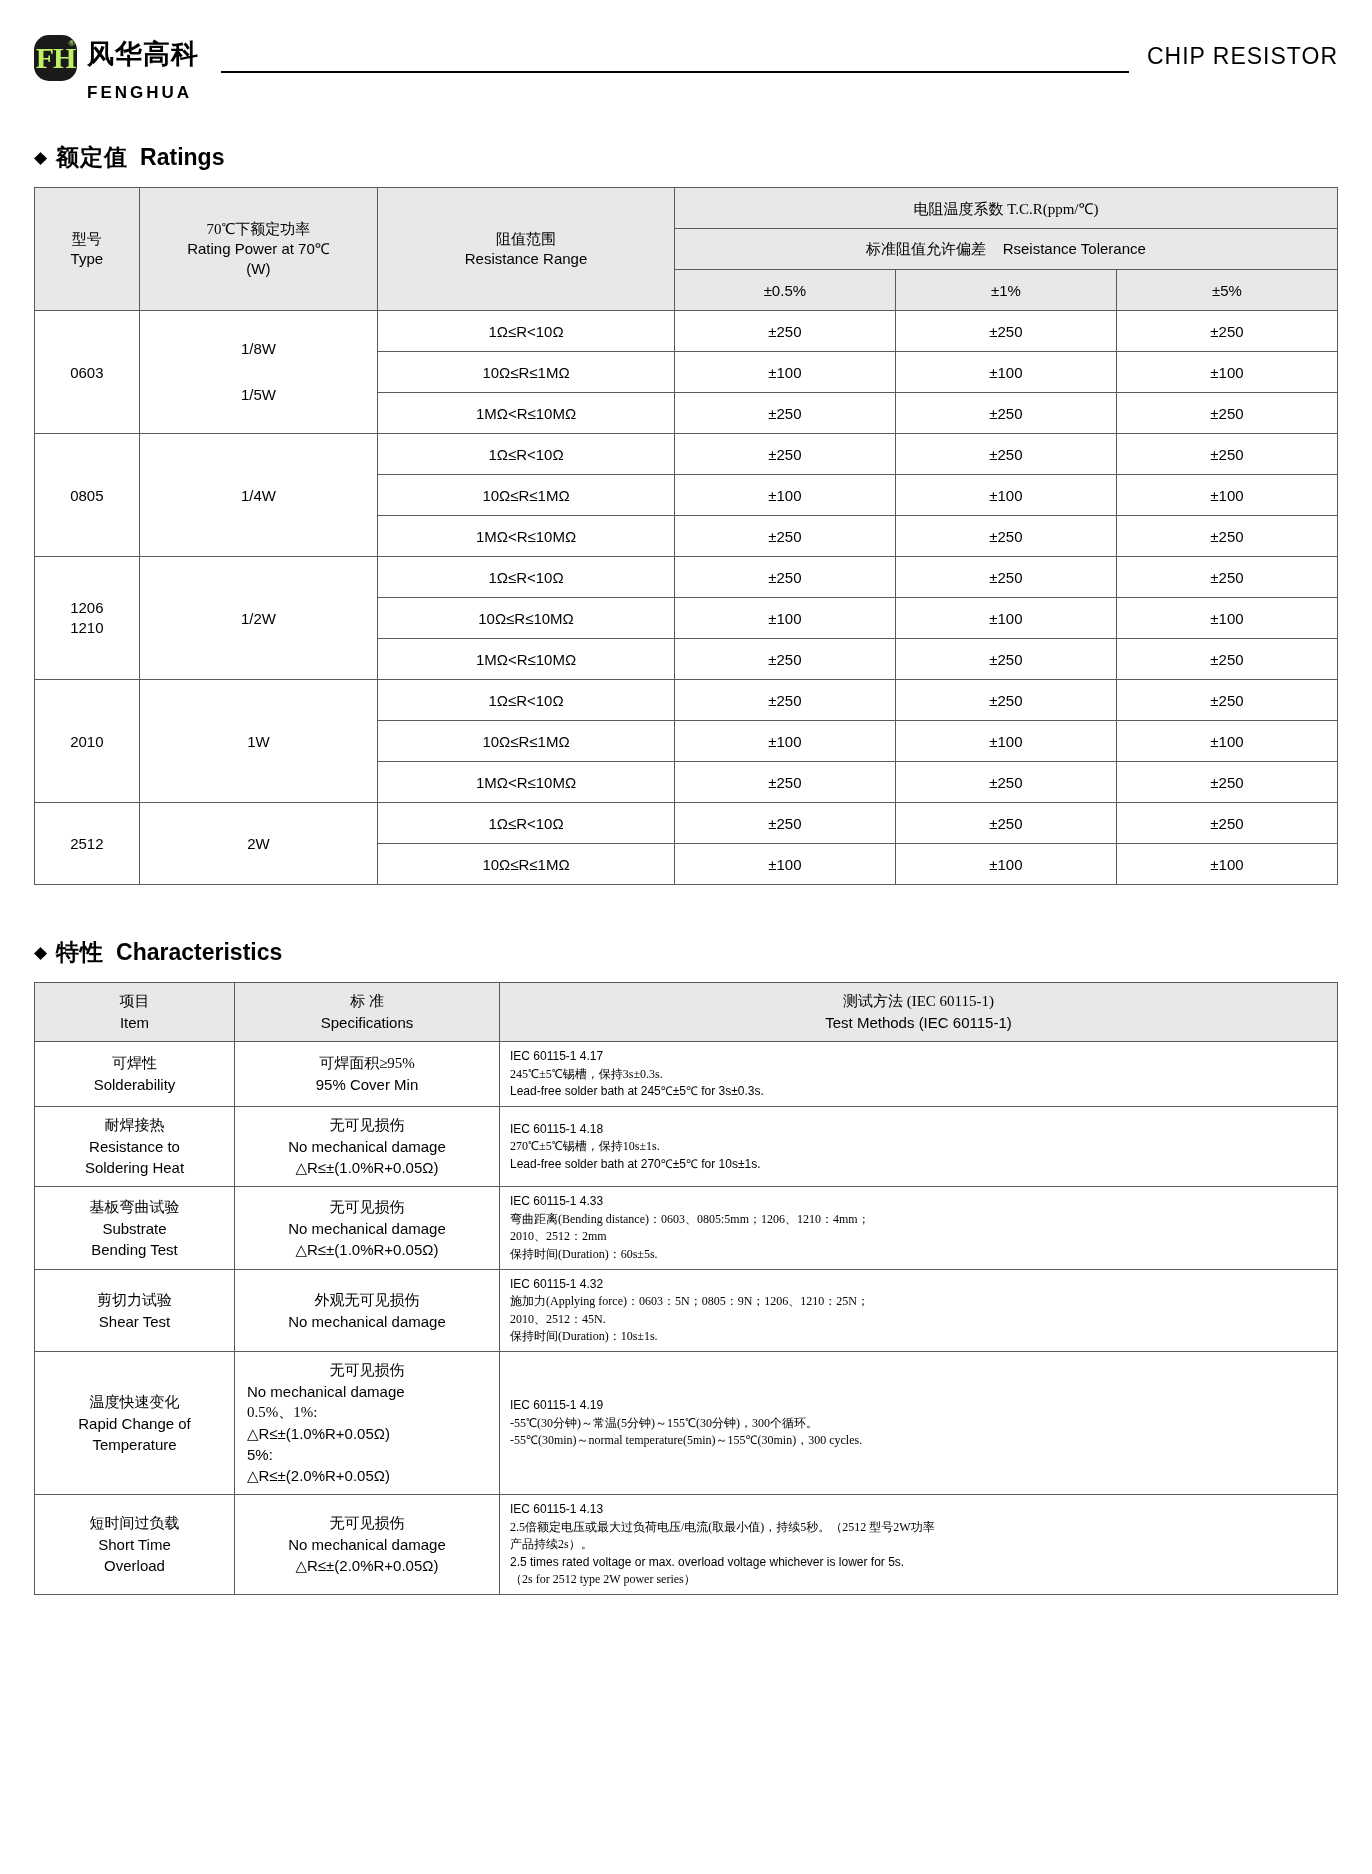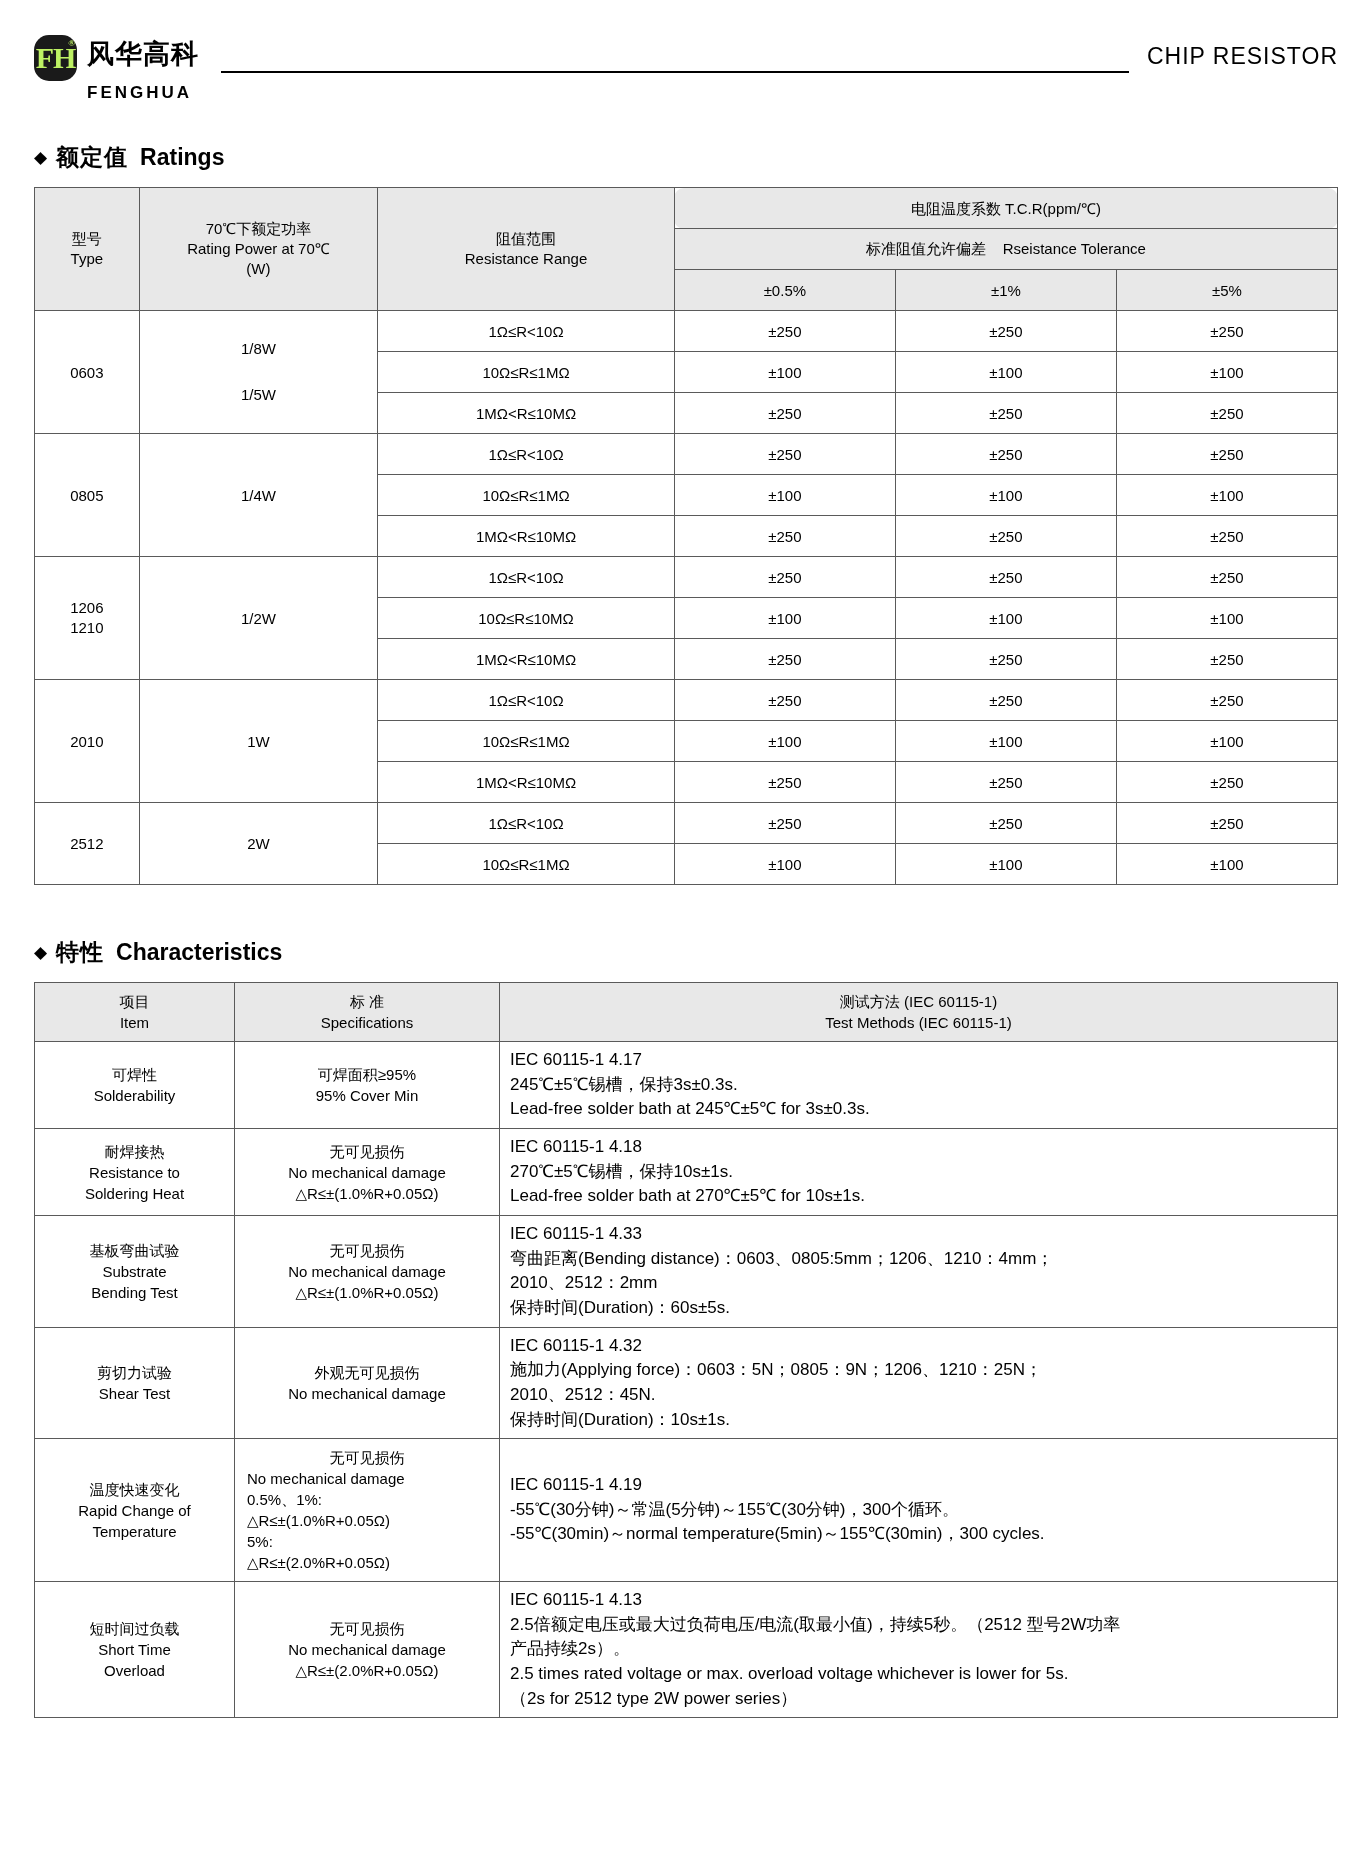--- a/index.html
+++ b/index.html
@@ -127,22 +127,21 @@
     border: 1px solid #5a5a5a;
     padding: 3px 4px;
     text-align: center;
     vertical-align: middle;
     font-weight: normal;
   }
   .hdr td {
     background: #e8e8e8;
   }
   .cn {
-    font-family: Liberation Sans, sans-serif;
-    border-radius: 10px;
+    font-family: Liberation Serif, serif;
   }
   .lh {
     line-height: 1.35;
   }
 
   
   #ratings-table td {
     height: 34px;
   }
   .rt-type { width: 90px; }
@@ -155,21 +154,21 @@
   
   #char-table td {
     vertical-align: middle;
   }
   .ch-item { width: 200px; }
   .ch-spec { width: 265px; }
   .ch-test {
     text-align: left;
     padding: 6px 8px 6px 10px;
     line-height: 1.45;
-    font-size: 17px;
+    font-size: 12px;
     vertical-align: middle;
   }
   .ch-item-cell, .ch-spec-cell {
     line-height: 1.4;
     padding: 8px 6px;
     font-size: 15px;
   }
   .line { display: block; }
 </style>
 </head>

